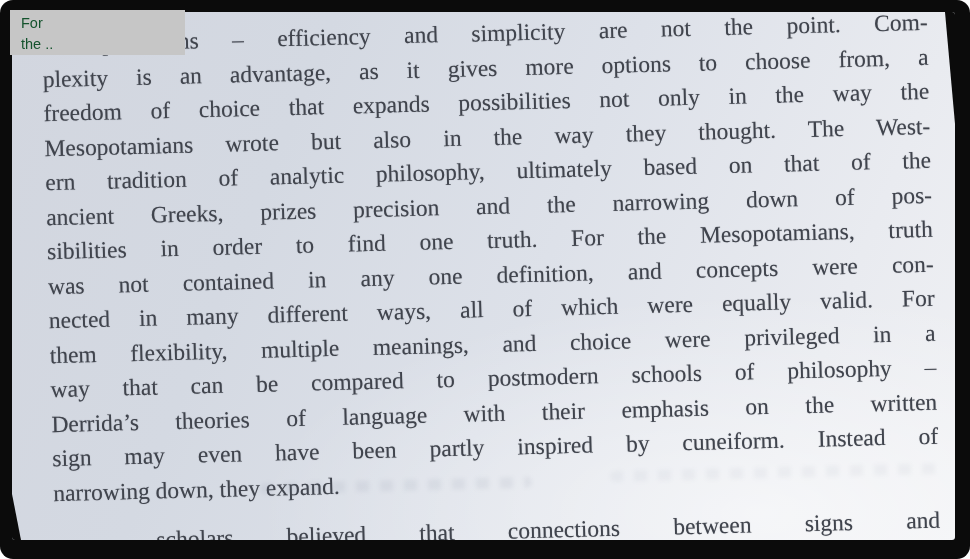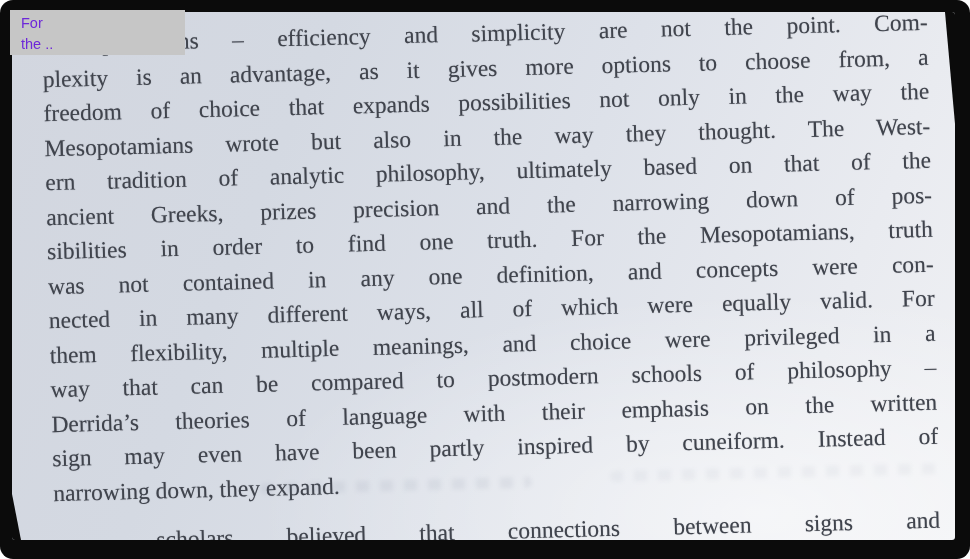--- a/index.html
+++ b/index.html
@@ -75,21 +75,21 @@
     border-radius: 5px;
   }
   .ghost.g1 { left: 248px; top: 468px; width: 272px; }
   .ghost.g2 { left: 598px; top: 455px; width: 330px; opacity: 0.14; }
   
   .tooltip {
     position: absolute;
     left: 10px; top: 10px;
     width: 175px; height: 45px;
     background: #c6c6c6;
-    color: #6d28d9;
+    color: #14532d;
     font-family: "Liberation Sans", "DejaVu Sans", sans-serif;
     font-size: 14.5px;
     line-height: 21px;
     padding: 3px 0 0 11px;
     box-sizing: border-box;
     z-index: 5;
   }
 </style>
 </head>
 <body>

